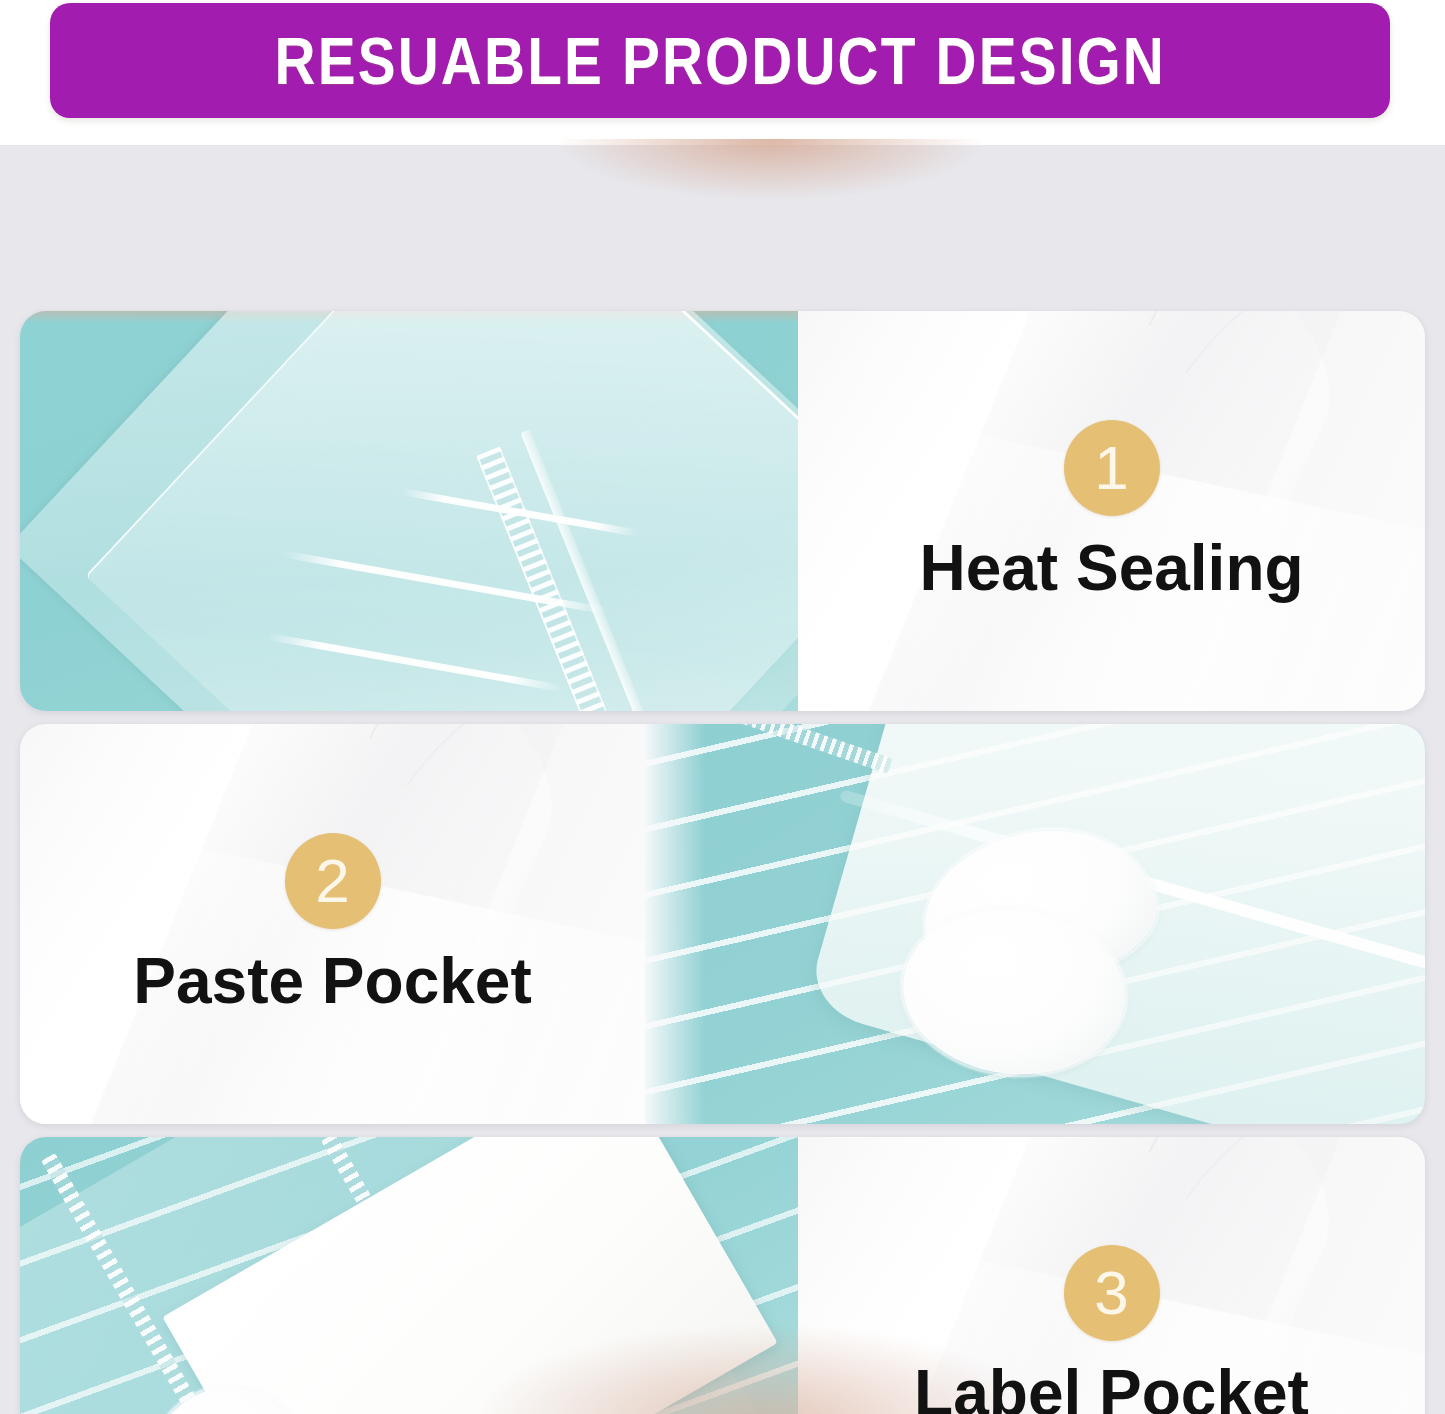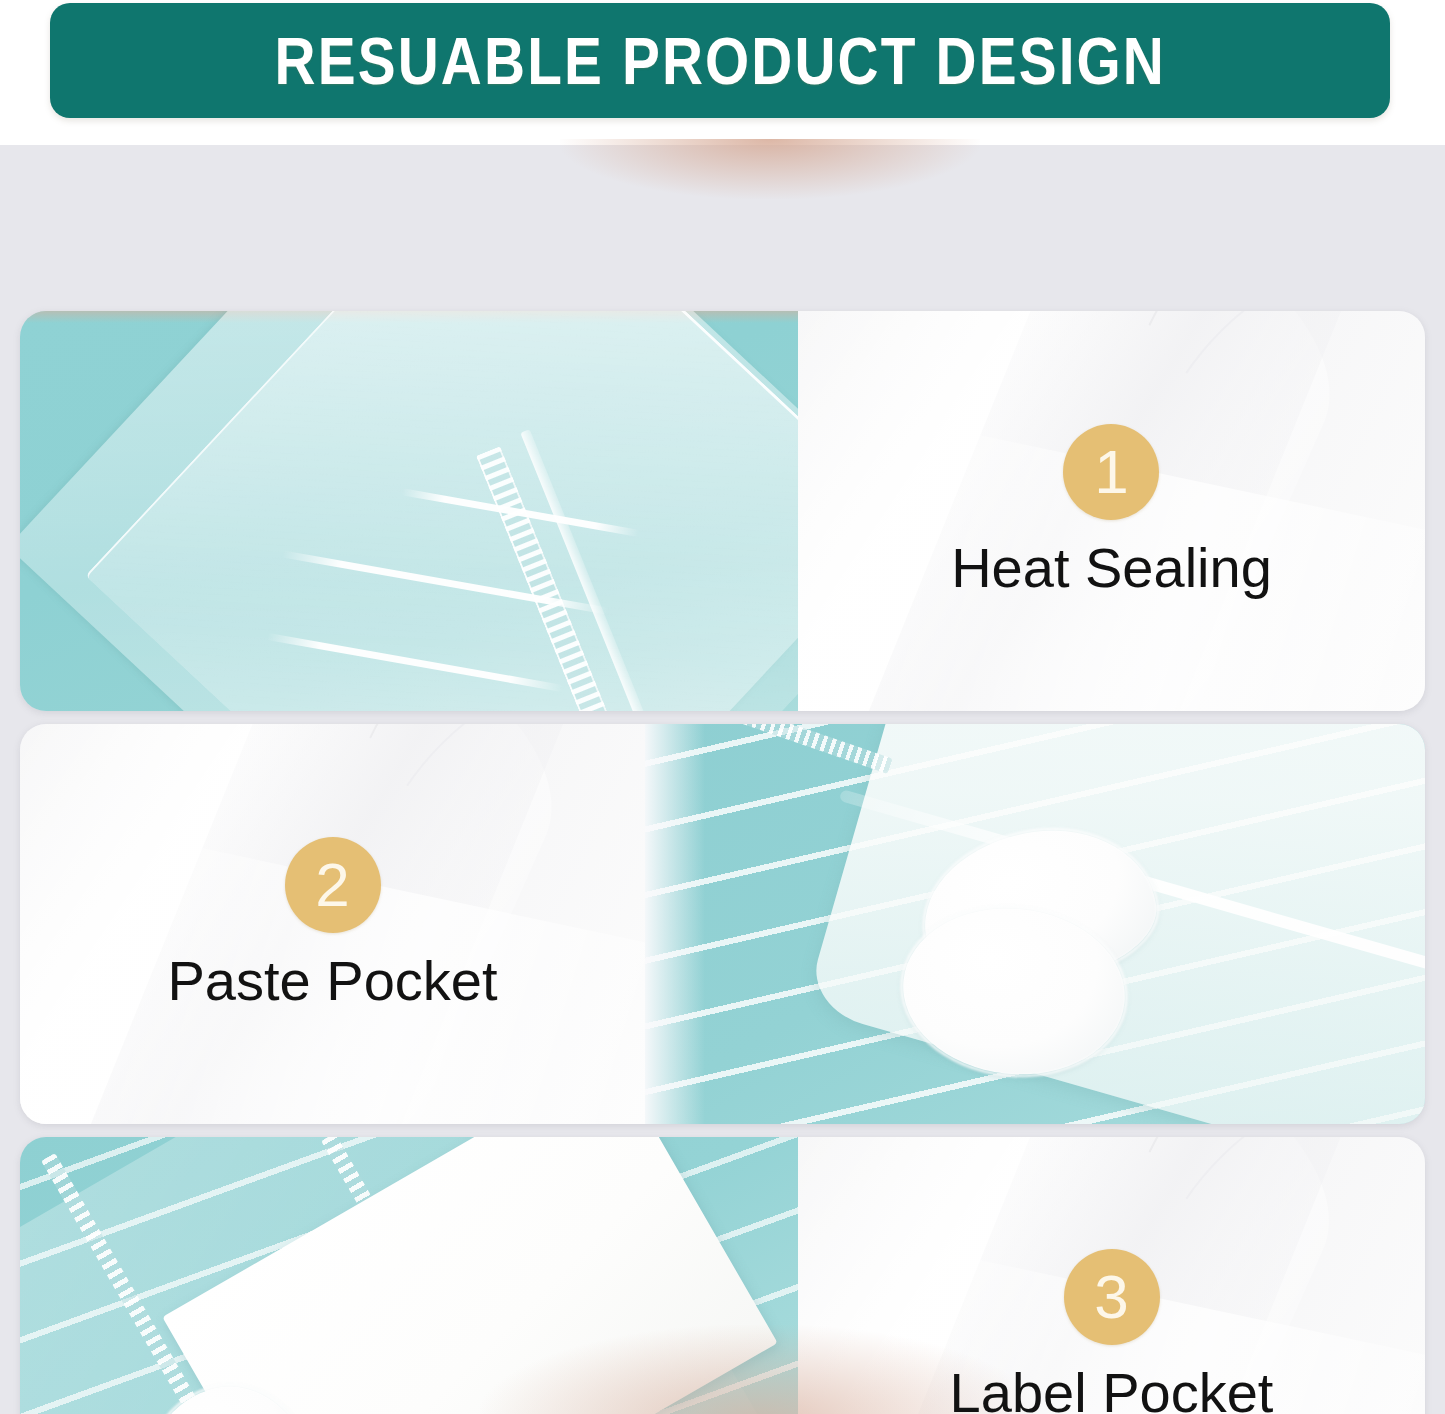--- a/index.html
+++ b/index.html
@@ -19,21 +19,21 @@
     background: #ffffff;
   }
 
   
   .banner {
     position: absolute;
     left: 50px;
     top: 3px;
     width: 1340px;
     height: 115px;
-    background: #0f766e;
+    background: #a21caf;
     border-radius: 20px;
     display: flex;
     align-items: center;
     justify-content: center;
     box-shadow: 0 3px 6px rgba(120,110,90,0.18);
   }
   .banner-title {
     color: #ffffff;
     font-size: 66px;
     font-weight: 700;
@@ -169,22 +169,22 @@
   .badge-num {
     color: #fdf7e9;
     font-size: 62px;
     font-weight: 400;
     line-height: 1;
     font-family: "Liberation Sans", sans-serif;
   }
   .step-label {
     margin-top: 19px;
     color: #121212;
-    font-size: 56px;
-    font-weight: 400;
+    font-size: 64px;
+    font-weight: 700;
     line-height: 1.05;
     white-space: nowrap;
     font-family: "Liberation Sans", sans-serif;
   }
 
   
   .photo-base { position: absolute; inset: 0; }
 
   
   .p1-bg {

